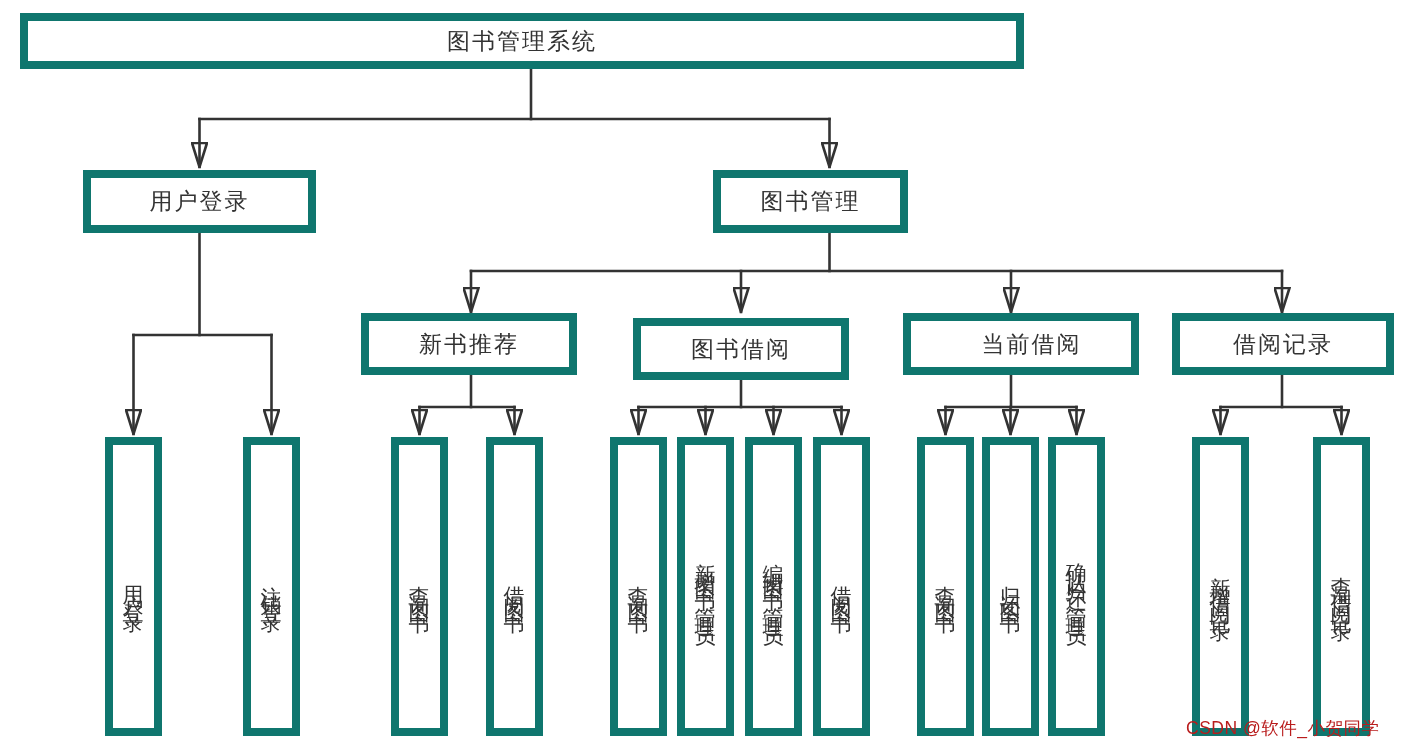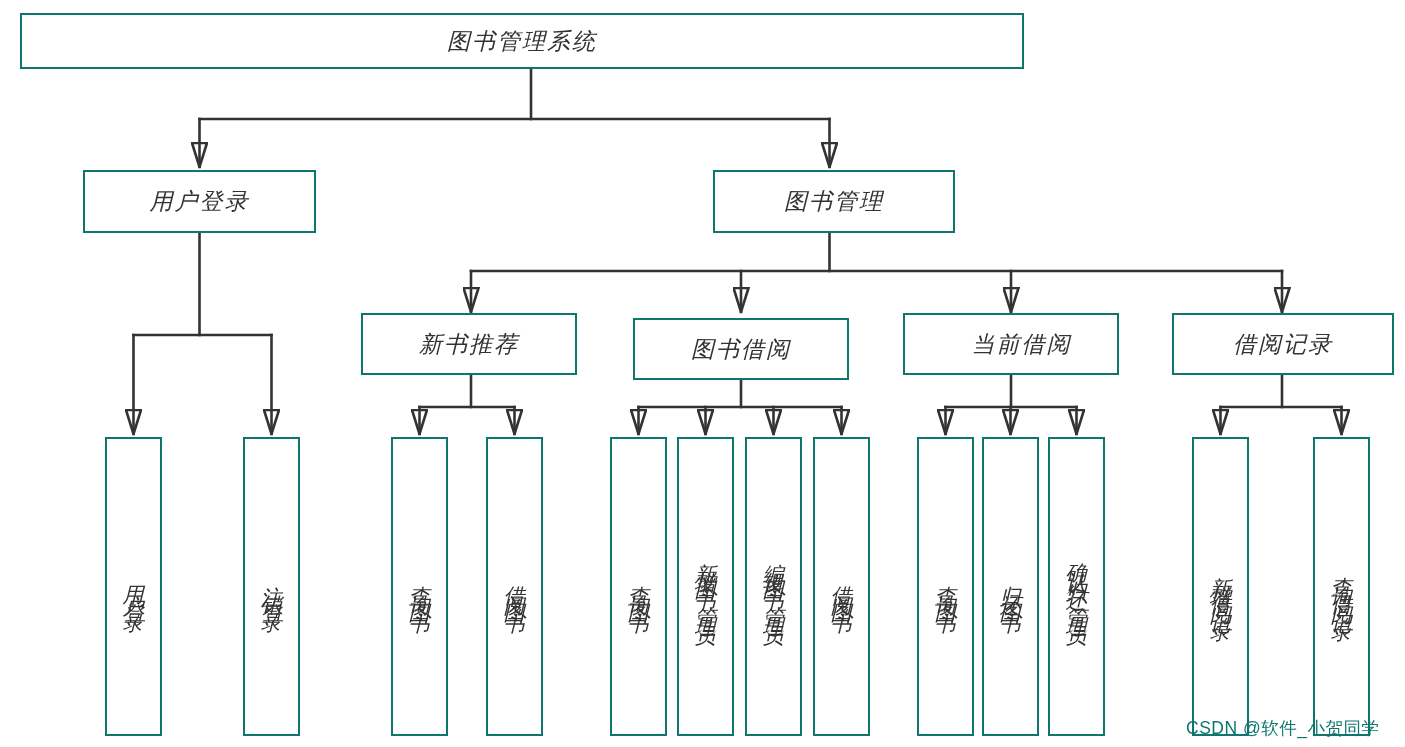--- a/index.html
+++ b/index.html
@@ -22,47 +22,46 @@
   }
   svg.wires path {
     stroke: #333333;
     stroke-width: 2.6;
     fill: none;
     stroke-linecap: square;
   }
   .node {
     position: absolute;
     box-sizing: border-box;
-    border: 2px solid #0f766e;
+    border: 8px solid #0f766e;
     background: #ffffff;
     color: #333333;
     display: flex;
     align-items: center;
     justify-content: center;
     text-align: center;
-    font-style: italic;
   }
   .horiz {
     font-size: 23px;
     letter-spacing: 2px;
     line-height: 1;
   }
   .vert {
     writing-mode: vertical-rl;
     font-size: 21px;
     letter-spacing: 9px;
     line-height: 1;
   }
   .watermark {
     position: absolute;
     left: 1186px;
     top: 716px;
     font-size: 17.5px;
     letter-spacing: 0.5px;
-    color: #0f766e;
+    color: #b91c1c;
     white-space: nowrap;
     z-index: 5;
   }
 </style>
 </head>
 <body>
 
 <div class="canvas">
 
   <svg class="wires" viewBox="0 0 1405 747" xmlns="http://www.w3.org/2000/svg">
@@ -123,25 +122,25 @@
       <path d="M1282,375 V407"></path>
       <path d="M1220.5,407 H1341.5"></path>
       <path d="M1220.5,407 V434" marker-end="url(#ah)"></path>
       <path d="M1341.5,407 V434" marker-end="url(#ah)"></path>
     </g>
   </svg>
 
   <div class="node horiz" style="left:20px; top:13px; width:1004px; height:56px;">图书管理系统</div>
 
   <div class="node horiz" style="left:83px; top:170px; width:233px; height:63px;">用户登录</div>
-  <div class="node horiz" style="left:713px; top:170px; width:242px; height:63px;">图书管理</div>
+  <div class="node horiz" style="left:713px; top:170px; width:195px; height:63px;">图书管理</div>
 
   <div class="node horiz" style="left:361px; top:313px; width:216px; height:62px;">新书推荐</div>
   <div class="node horiz" style="left:633px; top:318px; width:216px; height:62px;">图书借阅</div>
-  <div class="node horiz" style="left:903px; top:313px; width:216px; height:62px;padding-left:21px;">当前借阅</div>
+  <div class="node horiz" style="left:903px; top:313px; width:236px; height:62px;padding-left:21px;">当前借阅</div>
   <div class="node horiz" style="left:1172px; top:313px; width:222px; height:62px;">借阅记录</div>
 
   <div class="node vert" style="left:105px; top:437px; width:57px; height:299px;">用户登录</div>
   <div class="node vert" style="left:243px; top:437px; width:57px; height:299px;">注销登录</div>
 
   <div class="node vert" style="left:391px; top:437px; width:57px; height:299px;">查询图书</div>
   <div class="node vert" style="left:486px; top:437px; width:57px; height:299px;">借阅图书</div>
 
   <div class="node vert" style="left:610px; top:437px; width:57px; height:299px;">查询图书</div>
   <div class="node vert" style="left:677px; top:437px; width:57px; height:299px;">新增图书（管理员）</div>

